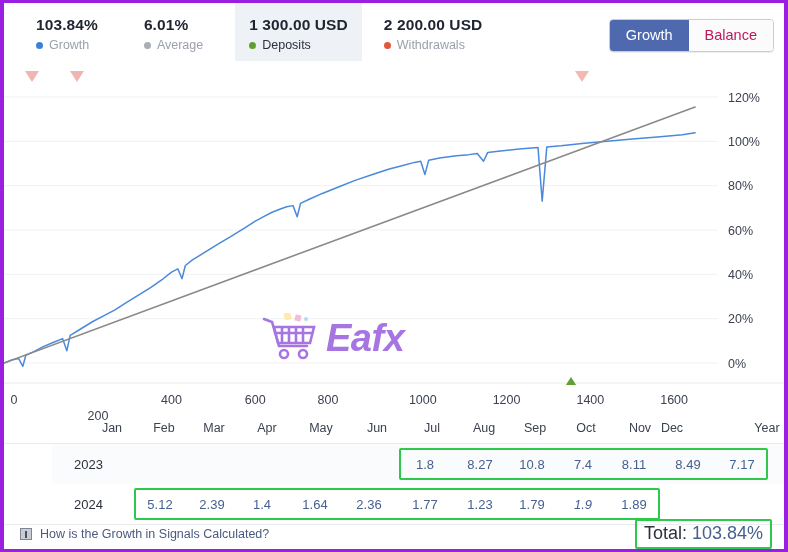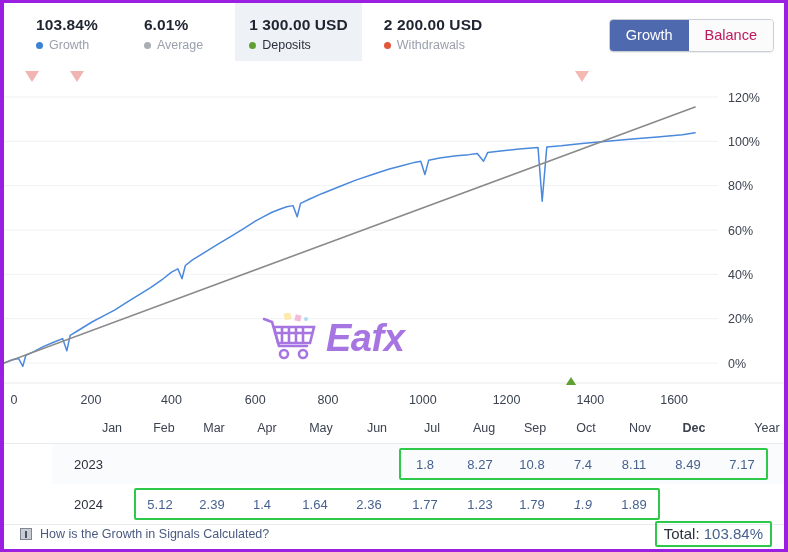--- a/index.html
+++ b/index.html
@@ -167,21 +167,21 @@
     content: "";
     position: absolute; left: 4px; top: 2px;
     width: 2px; height: 7px; background: #4a5260;
   }
   .total-box {
     position: absolute; right: 12px; top: 50%;
     transform: translateY(-50%);
     border: 2px solid #2ec94a;
     border-radius: 2px;
     padding: 2px 7px 3px 7px;
-    font-size: 15px;
+    font-size: 18px;
     white-space: nowrap;
   }
   .total-label { color: #2b313c; }
   .total-value { color: #46618f; }
 </style>
 </head>
 <body>
 
 <div id="app">
 
@@ -262,42 +262,42 @@
         <rect x="22" y="0" width="7" height="7" fill="#ffe9a8" transform="rotate(-12 25 3)"></rect>
         <rect x="33" y="2" width="6" height="6" fill="#f3b7d4" transform="rotate(14 36 5)"></rect>
         <circle cx="44" cy="6" r="2" fill="#a8d8f0"></circle>
       </svg>
       <span class="wm-text wm-eafx">Eafx</span>
     </div>
   </div>
 
   <div class="axis-row" id="x-axis-row" style="top:390px;">
       <div class="axis-tick" style="left: 10px;">0</div>
-      <div class="axis-tick" style="left: 87px;">200</div>
+      <div class="axis-tick" style="left: 94px; margin-top: 16px;">200</div>
       <div class="axis-tick" style="left: 167.529px;">400</div>
       <div class="axis-tick" style="left: 251.294px;">600</div>
       <div class="axis-tick" style="left: 324px;">800</div>
       <div class="axis-tick" style="left: 418.824px;">1000</div>
       <div class="axis-tick" style="left: 502.588px;">1200</div>
       <div class="axis-tick" style="left: 586.353px;">1400</div>
       <div class="axis-tick" style="left: 670.118px;">1600</div>
     </div>
   <div class="axis-row" id="month-axis-row" style="top:418px;">
       <div class="month-tick" style="left: 108px;">Jan</div>
       <div class="month-tick" style="left: 160px;">Feb</div>
       <div class="month-tick" style="left: 210px;">Mar</div>
       <div class="month-tick" style="left: 263px;">Apr</div>
       <div class="month-tick" style="left: 317px;">May</div>
       <div class="month-tick" style="left: 373px;">Jun</div>
       <div class="month-tick" style="left: 428px;">Jul</div>
       <div class="month-tick" style="left: 480px;">Aug</div>
       <div class="month-tick" style="left: 531px;">Sep</div>
       <div class="month-tick" style="left: 582px;">Oct</div>
       <div class="month-tick" style="left: 636px;">Nov</div>
-      <div class="month-tick" style="left: 690px; font-weight: bold;">Dec</div>
+      <div class="month-tick" style="left: 668px;">Dec</div>
       <div class="month-tick" style="left: 763px;">Year</div>
     </div>
 
   <div class="data-table" id="data-table" style="top:440px;">
       <div class="trow alt">
         <div class="ylabel">2023</div>
         <div class="cell" style="left: 373px;">1.8</div>
         <div class="cell" style="left: 428px;">8.27</div>
         <div class="cell" style="left: 480px;">10.8</div>
         <div class="cell" style="left: 531px;">7.4</div>

